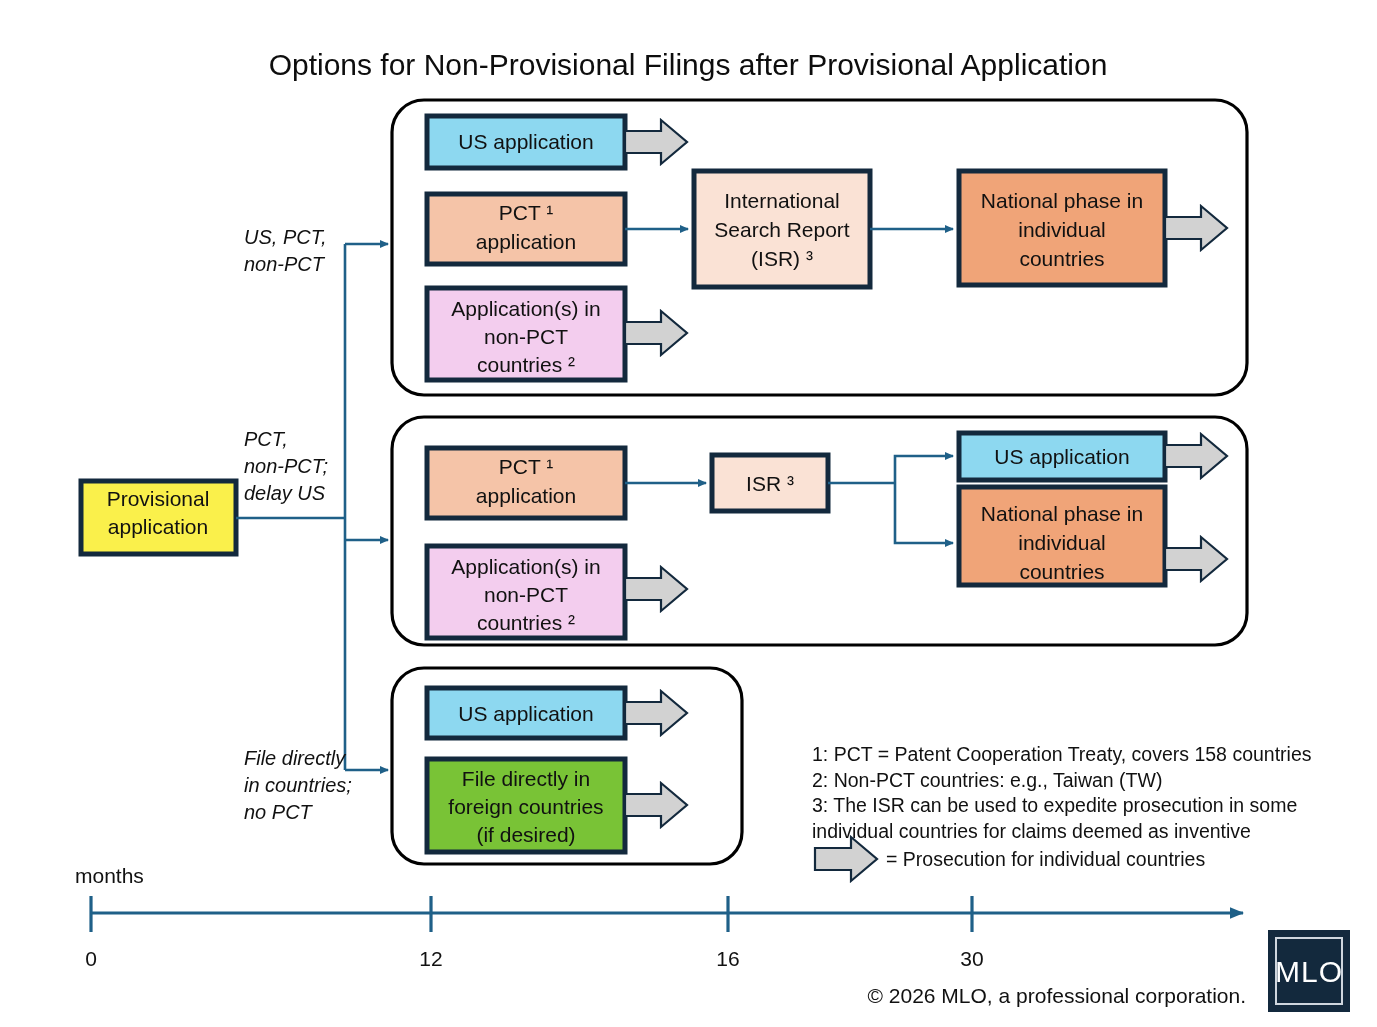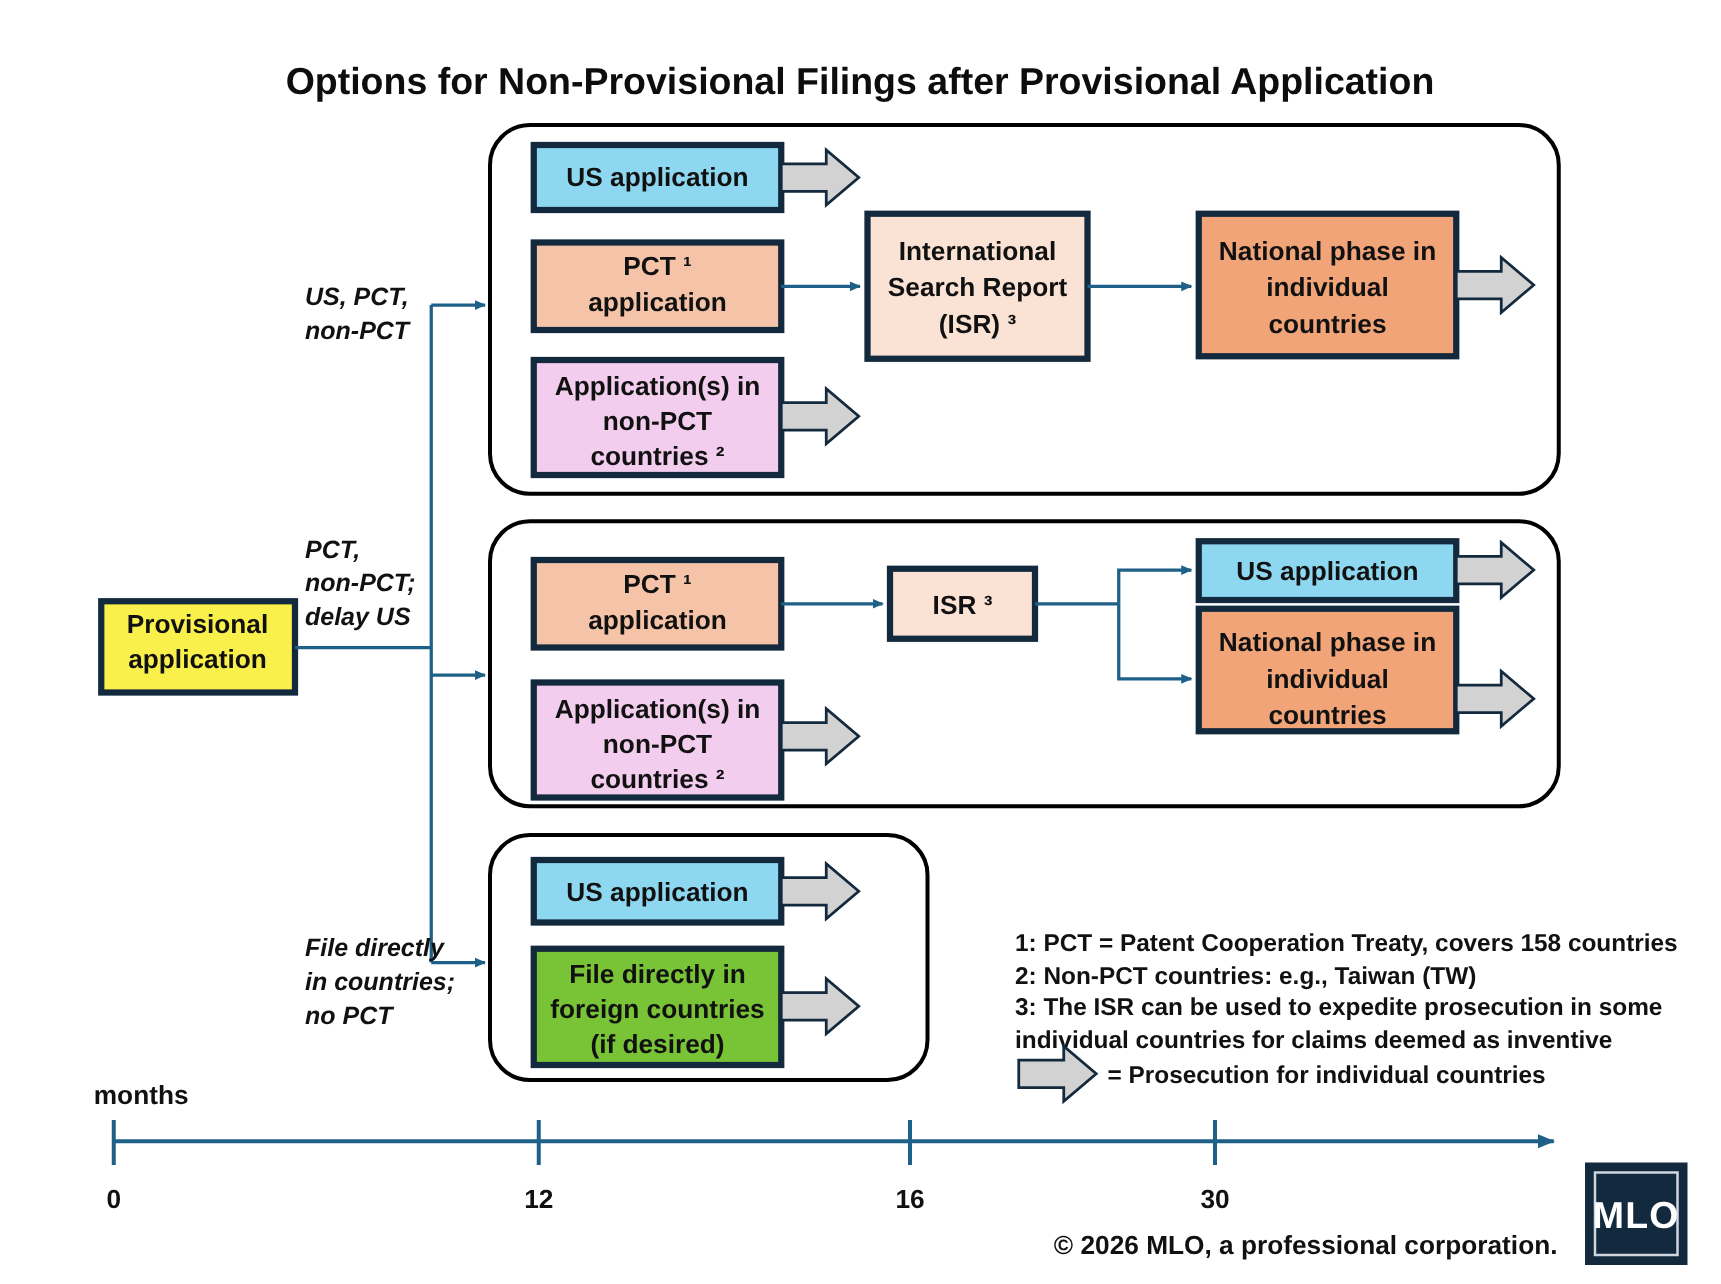--- a/index.html
+++ b/index.html
@@ -1,18 +1,18 @@
 <!DOCTYPE html>
 <html><head>
 <meta charset="utf-8">
 <style>
   html,body{margin:0;padding:0;background:#ffffff;}
   body{width:1377px;height:1027px;overflow:hidden;
        font-family:"Liberation Sans","DejaVu Sans",sans-serif;}
-  #stage{position:relative;width:1341px;height:1027px;font-weight:bold;}
+  #stage{position:relative;width:1341px;height:1027px;}
   svg#diagram{position:absolute;left:0;top:0;width:1377px;height:1027px;}
   .bx-text{font-family:"Liberation Sans","DejaVu Sans",sans-serif;font-size:21px;fill:#111111;}
   .title-text{font-family:"Liberation Sans","DejaVu Sans",sans-serif;font-size:30px;fill:#0d0d0d;}
   .branch-text{font-family:"Liberation Sans","DejaVu Sans",sans-serif;font-size:20px;font-style:italic;fill:#111111;}
   .legend-text{font-family:"Liberation Sans","DejaVu Sans",sans-serif;font-size:19.5px;fill:#111111;}
   .axis-text{font-family:"Liberation Sans","DejaVu Sans",sans-serif;font-size:21px;fill:#111111;}
   .logo-text{font-family:"Liberation Sans","DejaVu Sans",sans-serif;font-size:30px;fill:#ffffff;letter-spacing:1px;}
   .copy-text{font-family:"Liberation Sans","DejaVu Sans",sans-serif;font-size:21px;fill:#111111;}
   .nodebox{stroke:#13293d;stroke-width:5;}
   .groupbox{fill:none;stroke:#000000;stroke-width:3.2;}

